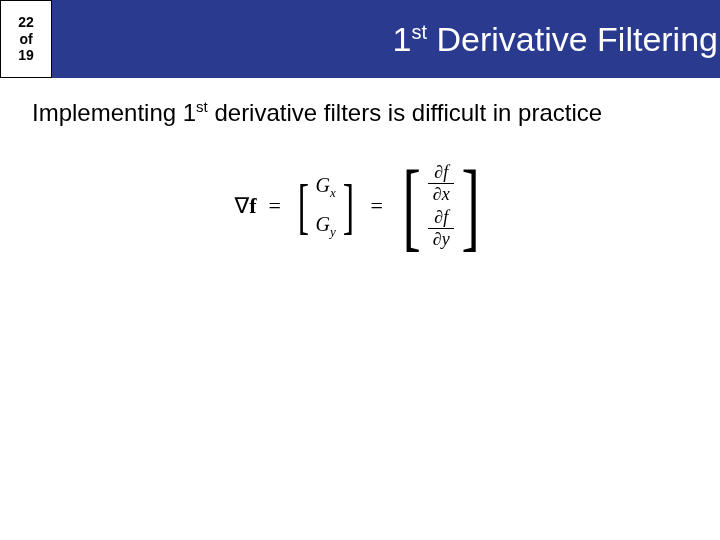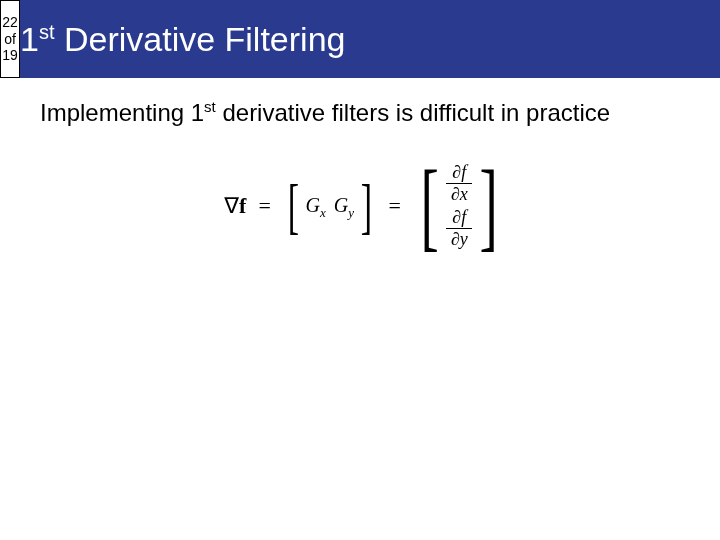--- a/index.html
+++ b/index.html
@@ -11,49 +11,51 @@
     overflow: hidden;
     position: relative;
   }
   .header {
     background: #2a3b8f;
     height: 78px;
     display: flex;
     align-items: stretch;
   }
   .page-counter {
-    width: 20px;
+    width: 52px;
     background: #ffffff;
     border: 1px solid #000;
     display: flex;
     flex-direction: column;
     justify-content: center;
     align-items: center;
     font-size: 14px;
     line-height: 1.2;
     color: #000;
     text-align: center;
+    font-weight: bold;
   }
   .title-wrap {
     flex: 1;
     display: flex;
     align-items: center;
-    padding-right: 14px;
+    justify-content: flex-end;
+    padding-right: 2px;
   }
   .title {
     color: #ffffff;
     font-size: 34px;
     font-weight: 400;
   }
   .title sup {
     font-size: 20px;
     vertical-align: super;
   }
   .content {
-    padding: 20px 30px 0 40px;
+    padding: 20px 30px 0 32px;
     font-size: 24px;
     line-height: 1.25;
     color: #000;
   }
   .content sup {
     font-size: 15px;
     vertical-align: super;
   }
   .fxy { font-family: "Times New Roman", Times, serif; font-style: italic; }
   .equation {
@@ -78,21 +80,21 @@
   }
   .lbracket, .rbracket {
     font-size: 62px;
     line-height: 62px;
     font-weight: 100;
     transform: scaleX(0.55);
     display: inline-block;
   }
   .col {
     display: flex;
-    flex-direction: row;
+    flex-direction: column;
     align-items: center;
     justify-content: center;
     gap: 8px;
     padding: 0 2px;
   }
   .col .ital { font-style: italic; font-size: 20px; }
   .col .sub { font-size: 13px; font-style: italic; vertical-align: sub; }
   .frac {
     display: flex;
     flex-direction: column;

